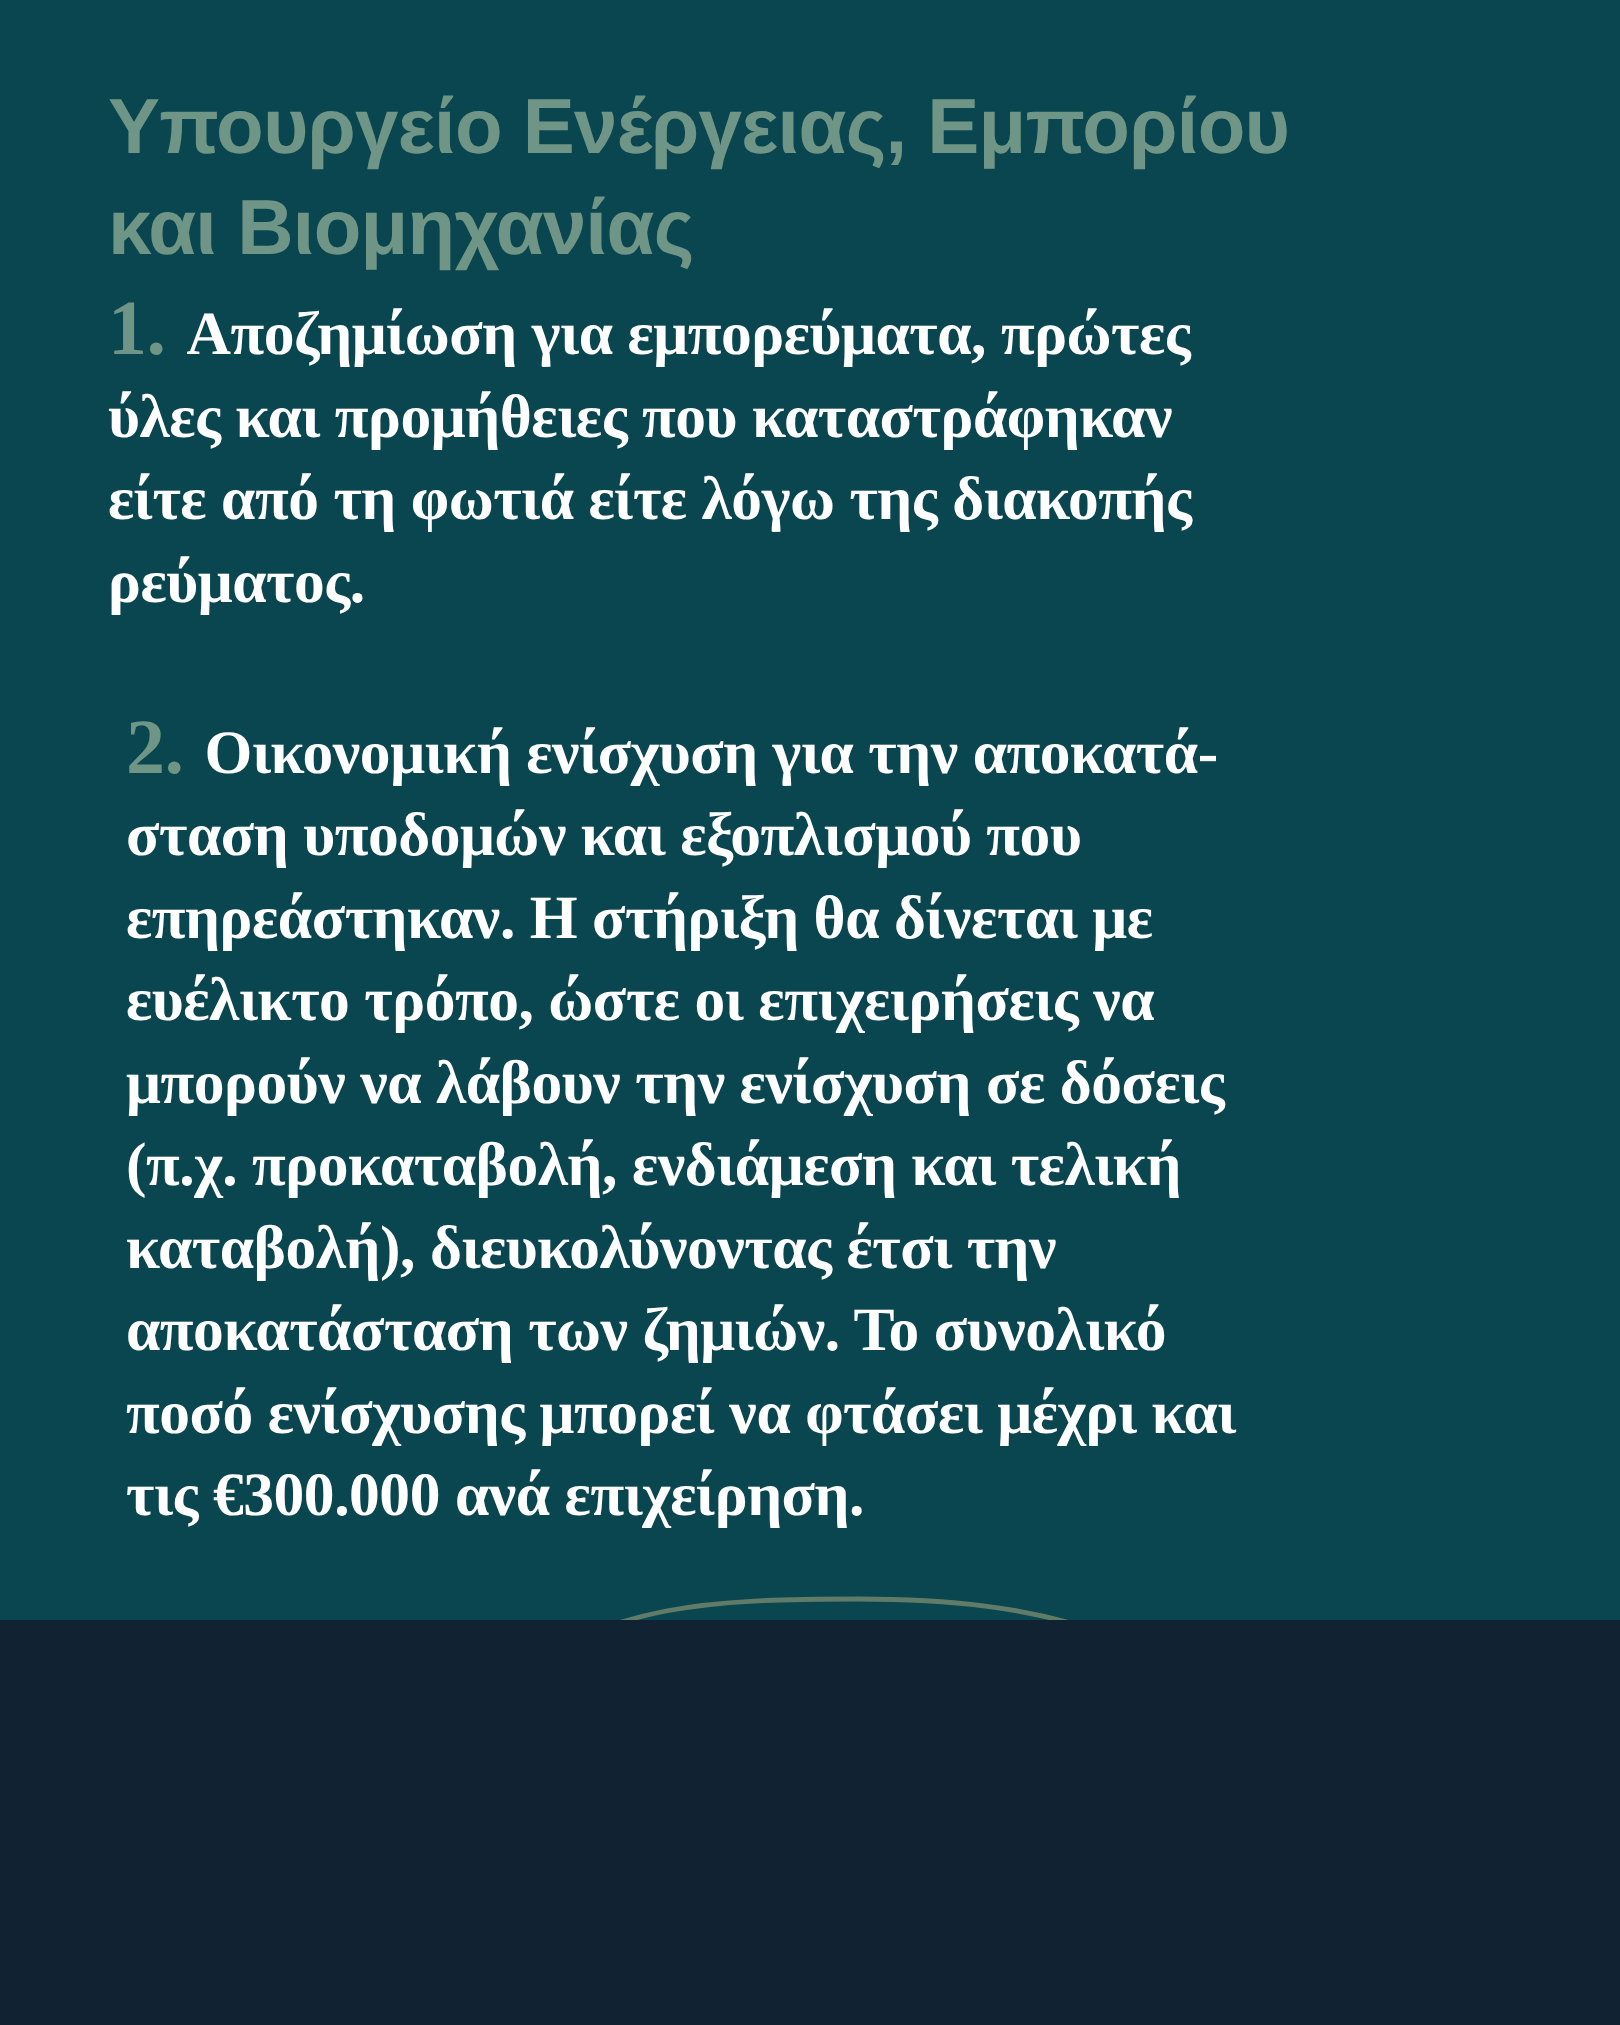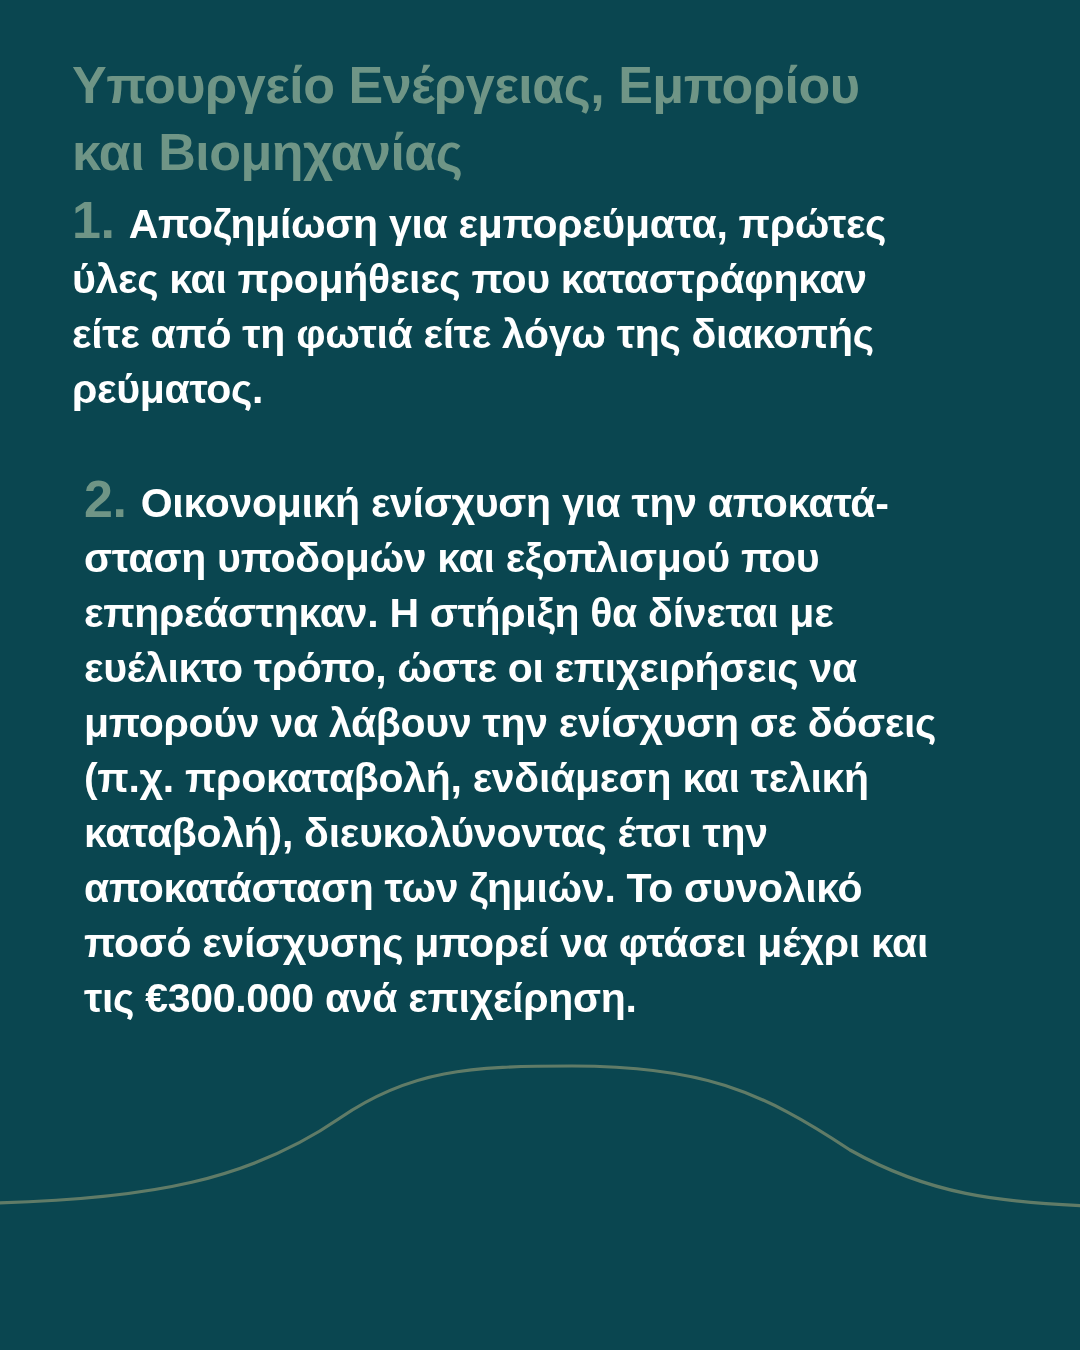--- a/index.html
+++ b/index.html
@@ -4,21 +4,21 @@
 <style>
   :root{
     --background:#0a4650;
     --accent:#6f9586;
     --text:#ffffff;
     --wave:#657e68;
   }
   html,body{margin:0;padding:0;background:#123;}
   .canvas{
     position:relative;
-    width:1080px;height:1350px;
+    width:1080px;height:1080px;
     background:var(--background);
     overflow:hidden;
     font-family:"Liberation Sans","DejaVu Sans",sans-serif;
   }
   .page-title{
     position:absolute;
     left:72px;right:40px;top:52px;
     margin:0;
     font-size:52px;
     line-height:67px;
@@ -29,20 +29,21 @@
   }
   .item{
     position:absolute;
     left:72px;right:52px;
     margin:0;
     font-size:41px;
     line-height:55px;
     font-weight:bold;
     letter-spacing:-0.3px;
     color:var(--text);
+    font-family:Liberation Serif, serif;
   }
   .item-1{top:194px;}
   .item-2{top:473px;margin-left:12px;}
   .num{
     color:var(--accent);
     font-size:52px;
     line-height:1;
     font-weight:bold;
     margin-right:14px;
   }

